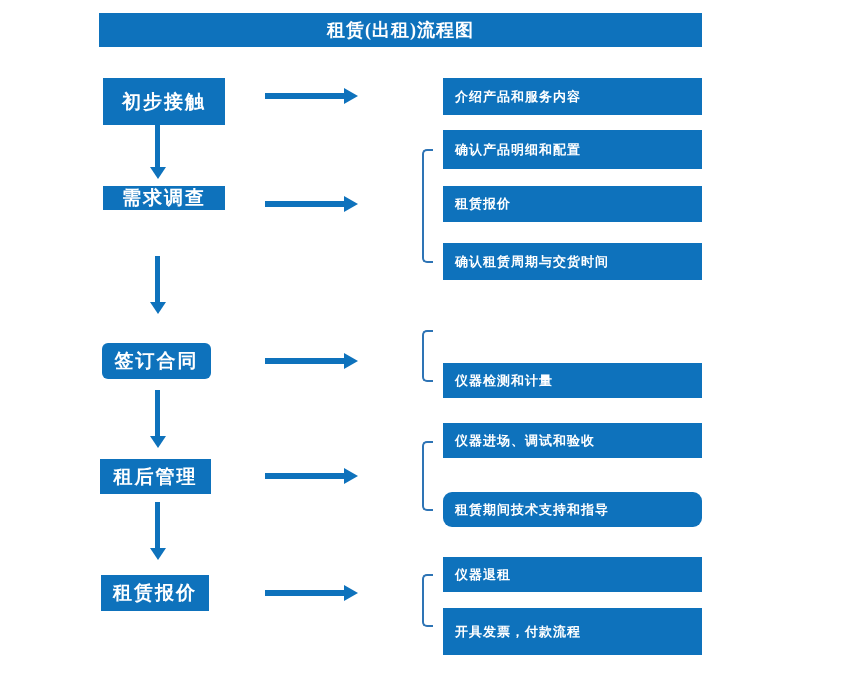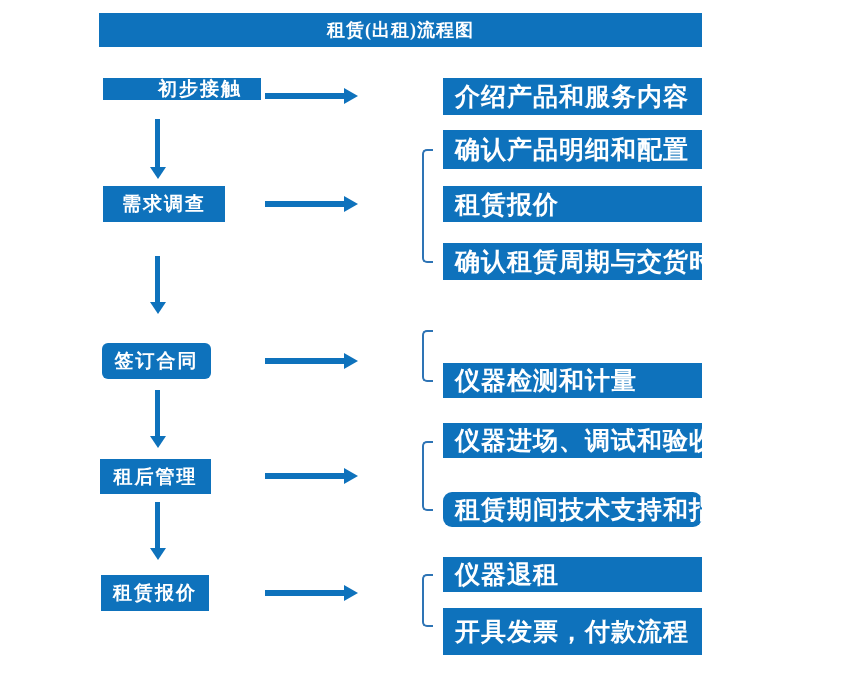--- a/index.html
+++ b/index.html
@@ -32,21 +32,21 @@
     font-size: 19px; font-weight: bold;
     display: flex; align-items: center; justify-content: center;
     letter-spacing: 2px;
     white-space: nowrap;
   }
   .detailbox {
     position: absolute;
     left: 443px; width: 259px;
     background: var(--blue);
     color: var(--boxtext);
-    font-size: 25px; font-weight: bold;
+    font-size: 13px; font-weight: bold;
     display: flex; align-items: center;
     padding-left: 12px; box-sizing: border-box;
     letter-spacing: 1px;
     white-space: nowrap;
   }
   .harrow { position: absolute; left: 265px; width: 93px; height: 16px; }
   .harrow .shaft { position: absolute; left: 0; top: 5px; width: 80px; height: 6px; background: var(--blue); }
   .harrow .head {
     position: absolute; right: 0; top: 0; width: 0; height: 0;
     border-top: 8px solid transparent; border-bottom: 8px solid transparent;
@@ -68,22 +68,22 @@
     box-sizing: border-box;
   }
 </style>
 </head>
 <body>
 
 <div class="canvas">
 
   <div class="titlebar">租赁(出租)流程图</div>
 
-  <div class="stagebox" style="left:103px; top:78px;  width:122px; height:22px;padding-left:36px;">初步接触</div>
-  <div class="stagebox" style="left:103px; top:186px; width:122px; height:36px;">需求调查</div>
+  <div class="stagebox" style="left:103px; top:78px;  width:122px; height:47px;">初步接触</div>
+  <div class="stagebox" style="left:103px; top:186px; width:122px; height:24px;">需求调查</div>
   <div class="stagebox" style="left:102px; top:343px; width:109px; height:36px;border-radius:6px;">签订合同</div>
   <div class="stagebox" style="left:100px; top:459px; width:111px; height:35px;">租后管理</div>
   <div class="stagebox" style="left:101px; top:575px; width:108px; height:36px;">租赁报价</div>
 
   <div class="varrow" style="top:119px; height:60px;">
       <div class="shaft"></div>
       <div class="head"></div>
     </div>
   <div class="varrow" style="top:256px; height:58px;">
       <div class="shaft"></div>

